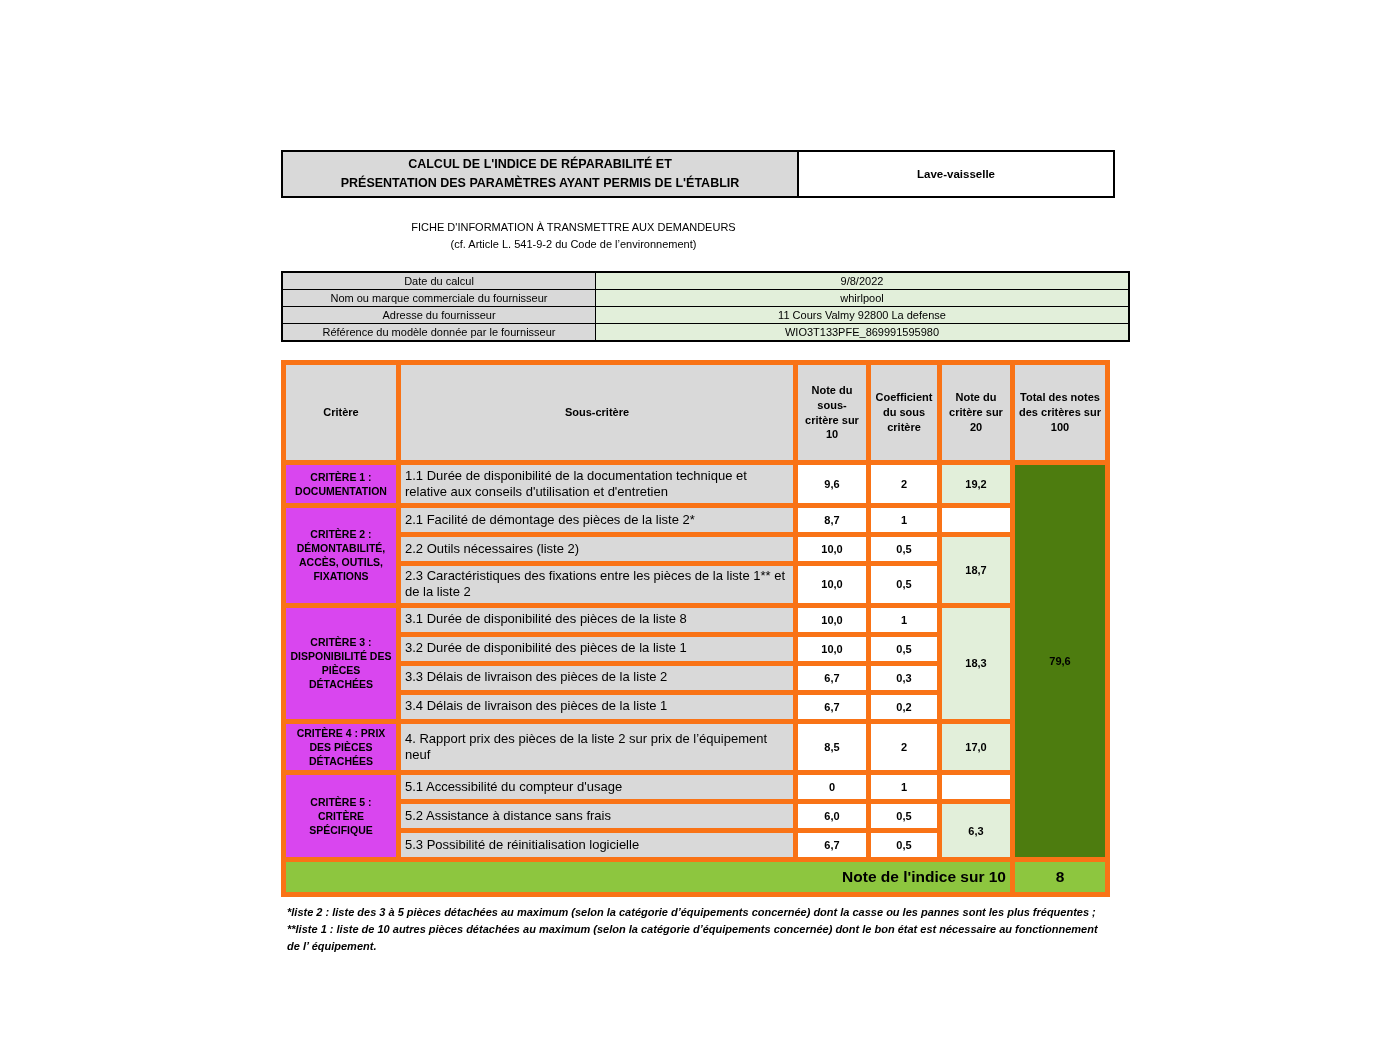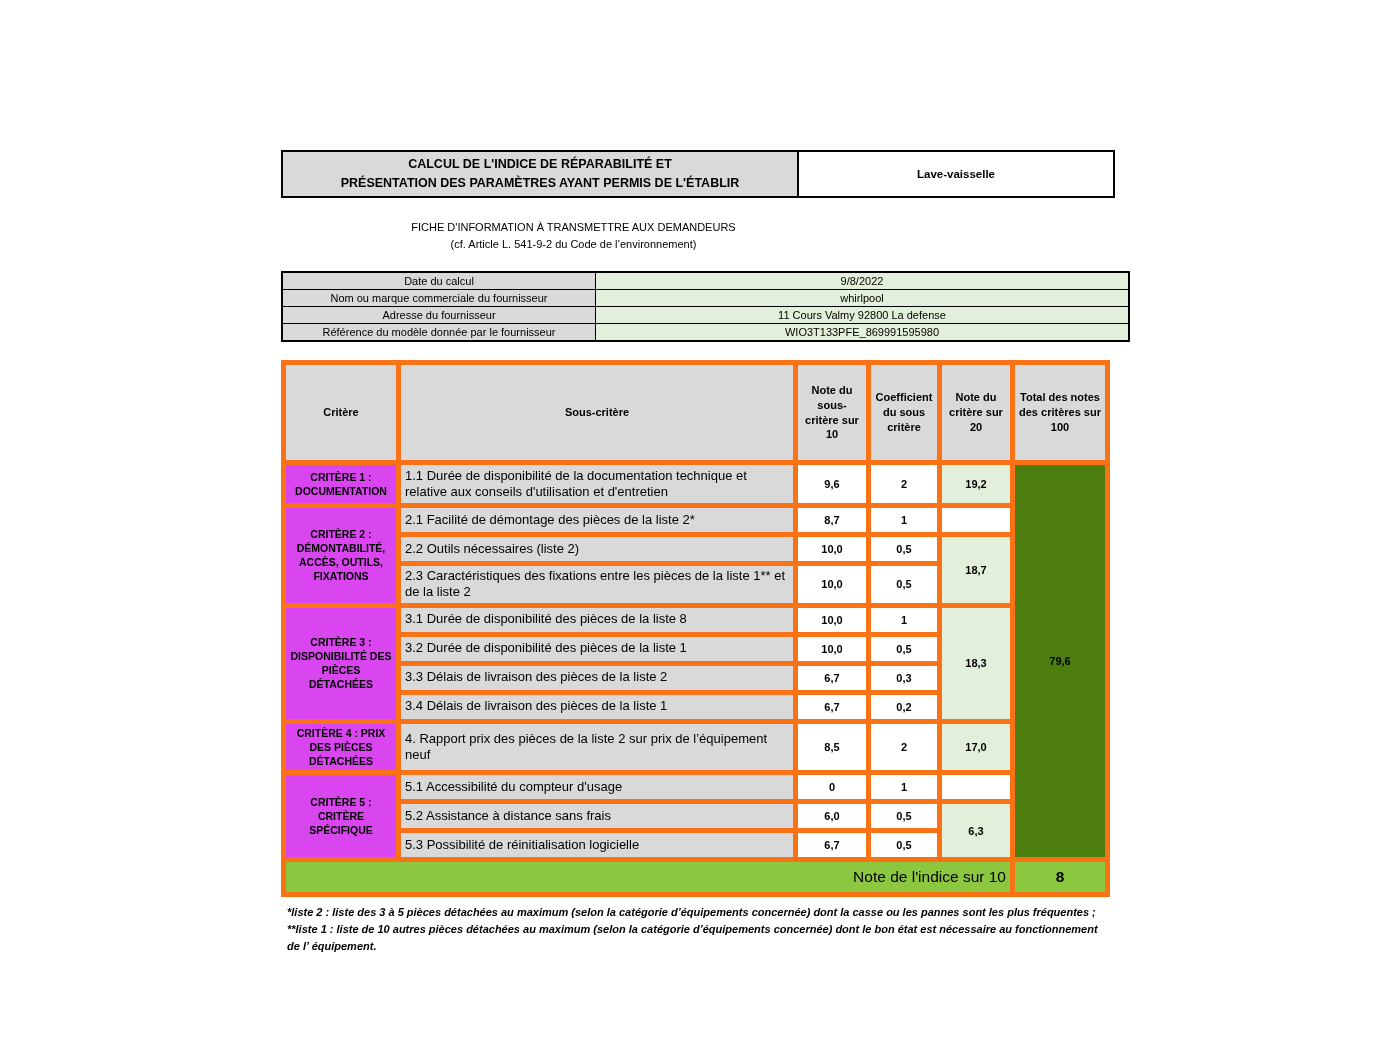--- a/index.html
+++ b/index.html
@@ -66,21 +66,21 @@
   .empty20-cell { background: #ffffff; }
   .total-cell {
     background: #4d7c0f; font-weight: bold; font-size: 11px;
     text-align: center; vertical-align: middle;
   }
   tr.r43 { height: 43px; }
   tr.r29 { height: 29px; }
   tr.r47 { height: 47px; }
 
   .score-label-cell {
-    background: #8dc63f; text-align: right; font-weight: normal;
+    background: #8dc63f; text-align: right; font-weight: bold;
     font-size: 15.5px; padding-right: 10px; height: 26px; vertical-align: middle;
   }
   .score-value-cell {
     background: #8dc63f; text-align: center; font-weight: bold;
     font-size: 15.5px; vertical-align: middle;
   }
 
   
   .footnotes {
     margin-top: 7px; width: 818px; padding-left: 6px;

